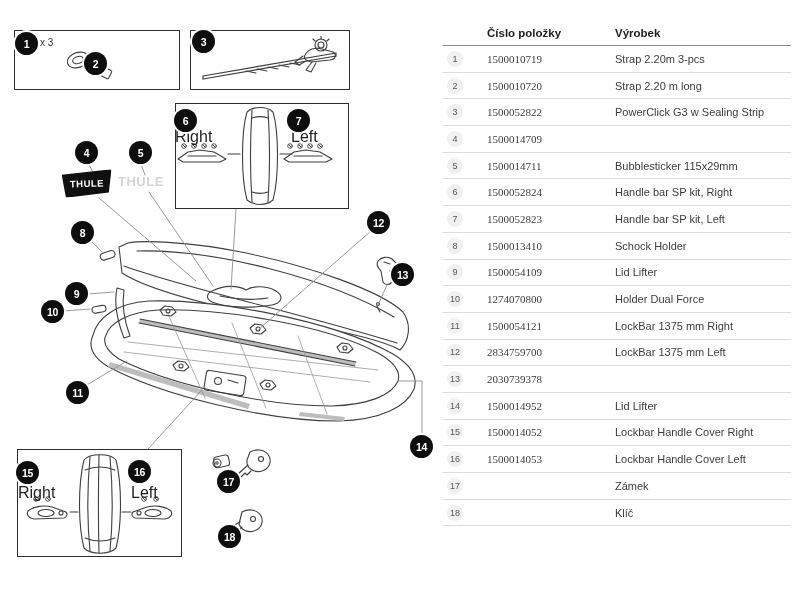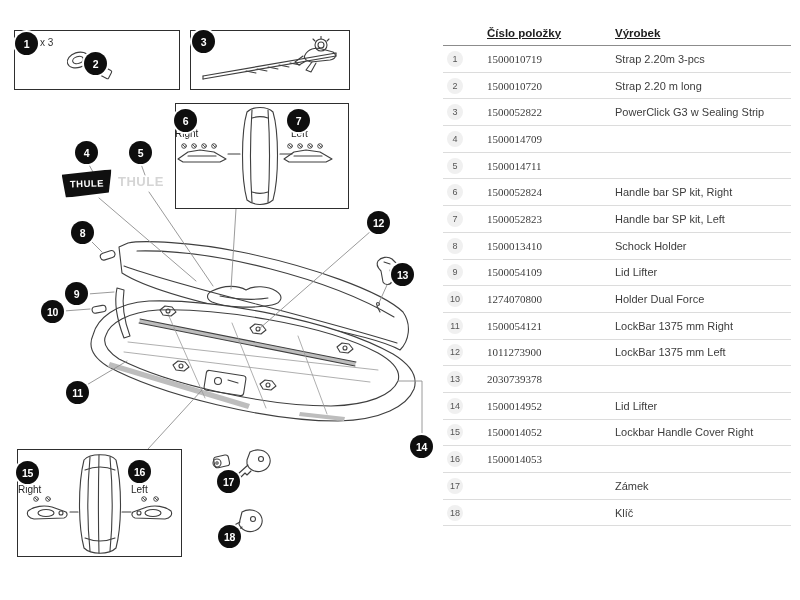--- a/index.html
+++ b/index.html
@@ -3,32 +3,32 @@
 <meta charset="utf-8">
 <style>
   html,body{margin:0;padding:0;background:#fff;}
   #stage{position:relative;width:800px;height:600px;background:#ffffff;overflow:hidden;
          font-family:"Liberation Sans", sans-serif;color:#333;}
   svg{position:absolute;left:0;top:0;}
   .pbox{position:absolute;border:1.5px solid #2e2e2e;background:transparent;}
   .badge{position:absolute;width:23px;height:23px;border-radius:50%;background:#0e0e0e;
          color:#fff;font-size:10.5px;font-weight:bold;display:flex;align-items:center;
          justify-content:center;box-shadow:0 0 0 2px #ffffff;letter-spacing:-0.3px;z-index:5;}
-  .small-label{position:absolute;font-size:10px;color:#1f1f1f;z-index:4;}
+  .small-label{position:absolute;font-size:16px;color:#1f1f1f;z-index:4;}
   .qty{position:absolute;font-size:10px;color:#333;z-index:4;}
   .sticker-black{position:absolute;left:62px;top:170px;width:50px;height:27px;background:#101010;
          clip-path:polygon(0% 14%,100% 0%,93% 86%,7% 100%);display:flex;align-items:center;
          justify-content:center;transform:rotate(-2deg);z-index:3;}
   .sticker-black span{color:#fff;font-size:9.5px;font-weight:800;letter-spacing:0.5px;}
   .sticker-gray{position:absolute;left:118px;top:174px;font-size:13px;font-weight:800;
          color:#d5d5d5;letter-spacing:0.5px;z-index:3;}
   
   .ptable{position:absolute;left:443px;top:20px;width:348px;z-index:4;}
   .thead,.trow{display:grid;grid-template-columns:44px 128px 1fr;align-items:center;}
-  .thead{height:25px;border-bottom:1px solid #8c8c8c;font-weight:bold;font-size:11.5px;color:#1d1d1d;text-decoration:underline;}
+  .thead{height:25px;border-bottom:1px solid #8c8c8c;font-weight:bold;font-size:11.5px;color:#1d1d1d;}
   .trow{height:25.7px;border-bottom:1px solid #dcdcdc;font-size:11px;color:#3c3c3c;}
   .cnum{display:flex;align-items:center;padding-left:4px;}
   .circle{width:16px;height:16px;border-radius:50%;background:#f0f0f0;color:#555;font-size:9px;
           display:flex;align-items:center;justify-content:center;}
   .citem{color:#3c3c3c;font-family:Liberation Serif, serif;}
 </style>
 </head>
 <body>
 
 <div id="stage">
@@ -290,20 +290,21 @@
             <span class="circle">4</span>
           </div>
       <div class="citem">1500014709</div>
     </div>
 
     <div class="trow">
       <div class="cnum">
             <span class="circle">5</span>
           </div>
       <div class="citem">1500014711</div>
+      <div class="cprod">Bubblesticker 115x29mm</div>
     </div>
 
     <div class="trow">
       <div class="cnum">
             <span class="circle">6</span>
           </div>
       <div class="citem">1500052824</div>
       <div class="cprod">Handle bar SP kit, Right</div>
     </div>
 
@@ -344,21 +345,21 @@
             <span class="circle">11</span>
           </div>
       <div class="citem">1500054121</div>
       <div class="cprod">LockBar 1375 mm Right</div>
     </div>
 
     <div class="trow">
       <div class="cnum">
             <span class="circle">12</span>
           </div>
-      <div class="citem">1011273900</div>
+      <div class="citem">2834759700</div>
       <div class="cprod">LockBar 1375 mm Left</div>
     </div>
 
     <div class="trow">
       <div class="cnum">
             <span class="circle">13</span>
           </div>
       <div class="citem">2030739378</div>
     </div>
 
@@ -376,20 +377,21 @@
           </div>
       <div class="citem">1500014052</div>
       <div class="cprod">Lockbar Handle Cover Right</div>
     </div>
 
     <div class="trow">
       <div class="cnum">
             <span class="circle">16</span>
           </div>
       <div class="citem">1500014053</div>
+      <div class="cprod">Lockbar Handle Cover Left</div>
     </div>
 
     <div class="trow">
       <div class="cnum">
             <span class="circle">17</span>
           </div>
       <div class="citem"></div>
       <div class="cprod">Zámek</div>
     </div>
 

